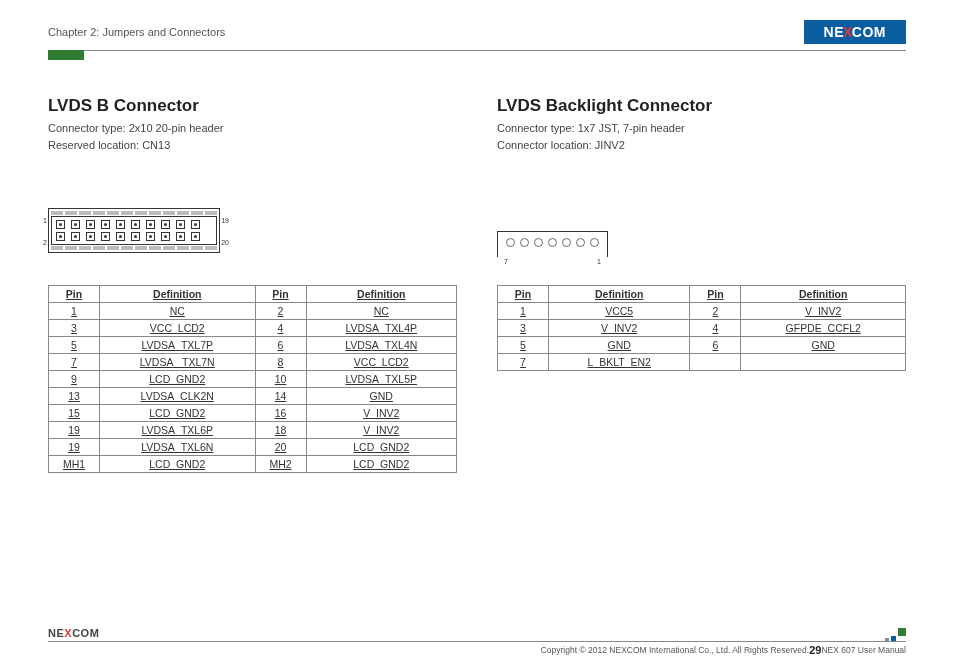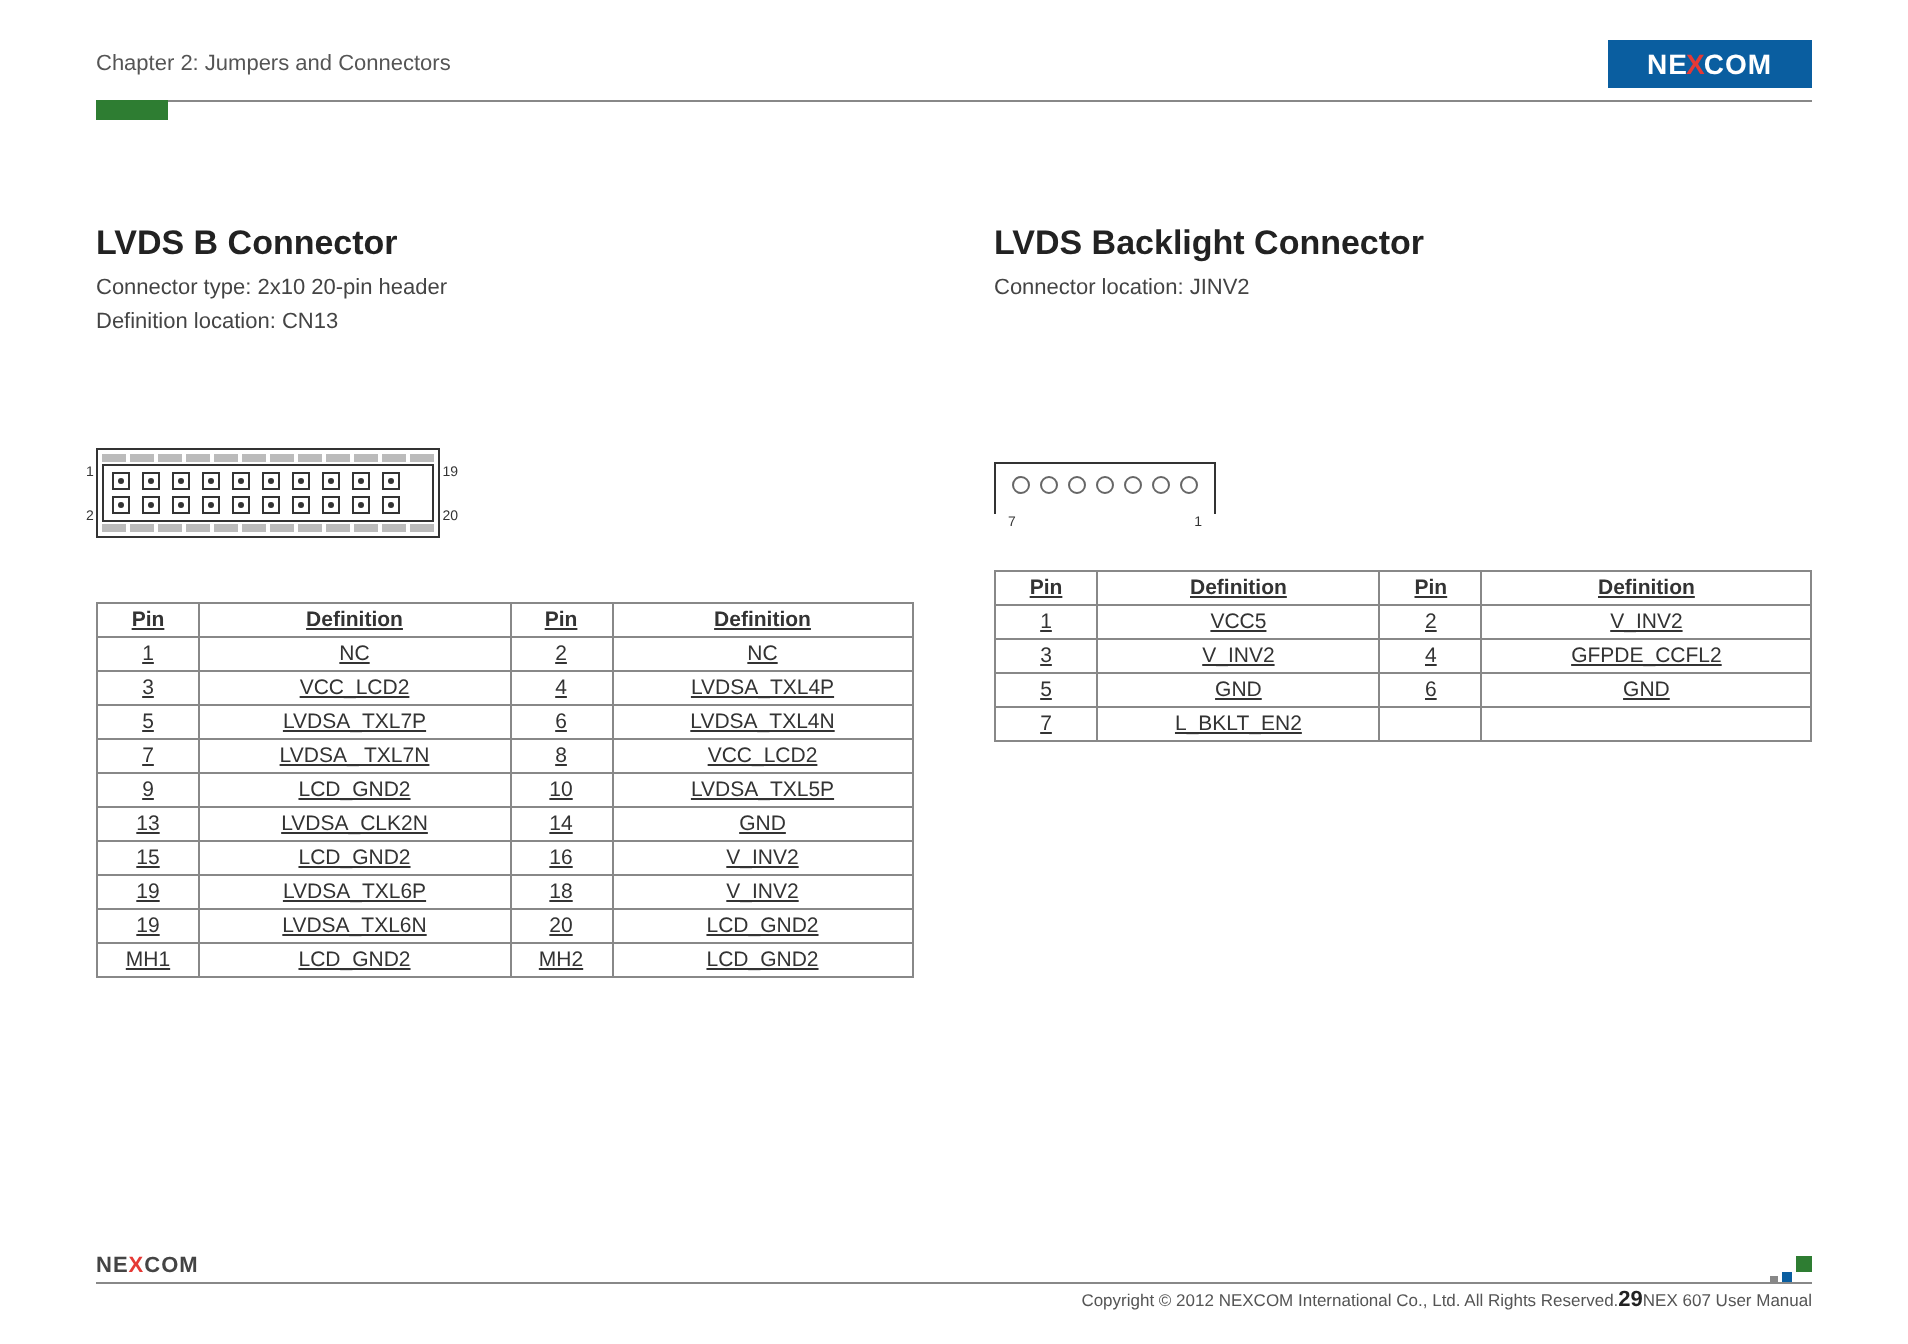--- a/index.html
+++ b/index.html
@@ -54,21 +54,20 @@
     background: #2e7d32;
     margin-top: -1px;
   }
   .columns {
     display: flex;
     gap: 40px;
     margin-top: 36px;
   }
   .col {
     flex: 1;
-    margin-top: 16px;
   }
   h2 {
     font-size: 17px;
     margin: 0 0 4px 0;
     color: #222;
     font-weight: bold;
   }
   .sub {
     font-size: 11px;
     color: #444;
@@ -185,21 +184,21 @@
     <div class="logo">NE<span class="x">X</span>COM</div>
   </div>
   <div class="rule"></div>
   <div class="green-tab"></div>
 
   <div class="columns">
 
     <div class="col">
       <h2>LVDS B Connector</h2>
       <div class="sub">Connector type: 2x10 20-pin header</div>
-      <div class="sub">Definition location: CN13</div>
+      <div class="sub">Reserved location: CN13</div>
 
       <div class="diagram-space">
         <div class="conn-2x10">
           <span class="lab l1">1</span>
           <span class="lab l2">2</span>
           <span class="lab l19">19</span>
           <span class="lab l20">20</span>
           <div class="tick-row" id="tick-top">
               <div class="tick"></div>
               <div class="tick"></div>
@@ -366,20 +365,21 @@
               <td>LCD_GND2</td>
               <td class="pincol">MH2</td>
               <td>LCD_GND2</td>
             </tr>
           </tbody>
       </table>
     </div>
 
     <div class="col">
       <h2>LVDS Backlight Connector</h2>
+      <div class="sub">Connector type: 1x7 JST, 7-pin header</div>
       <div class="sub">Connector location: JINV2</div>
 
       <div class="diagram-space">
         <div class="conn-1x7" id="jst7">
           <span class="plab p7">7</span>
           <span class="plab p1">1</span>
         <div class="hole"></div>
             <div class="hole"></div>
             <div class="hole"></div>
             <div class="hole"></div>

